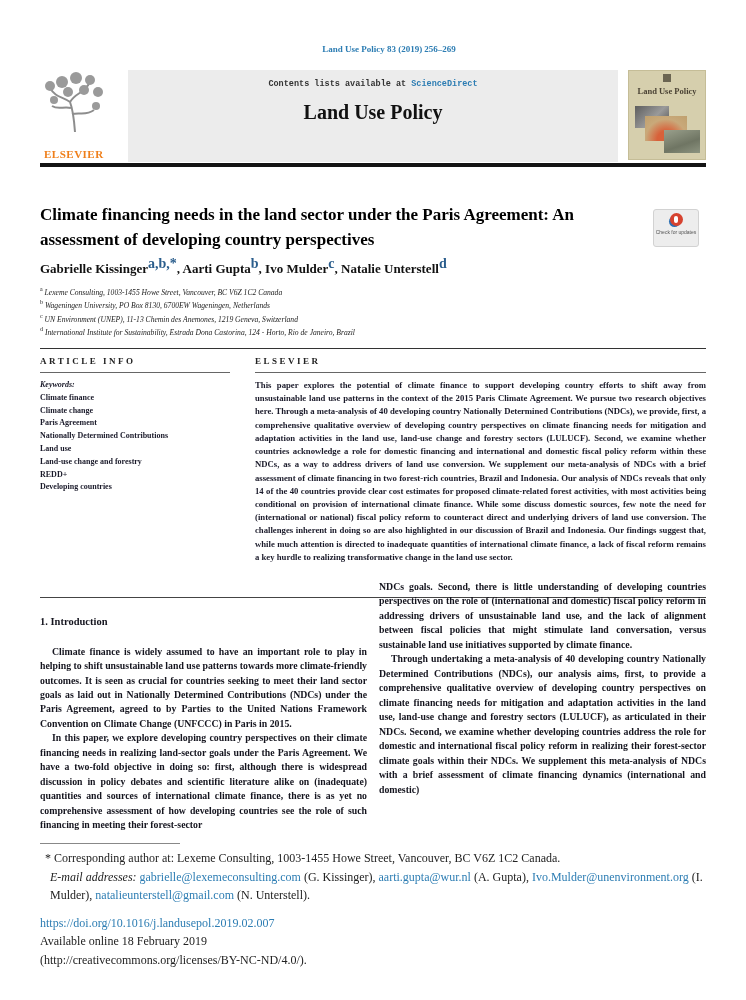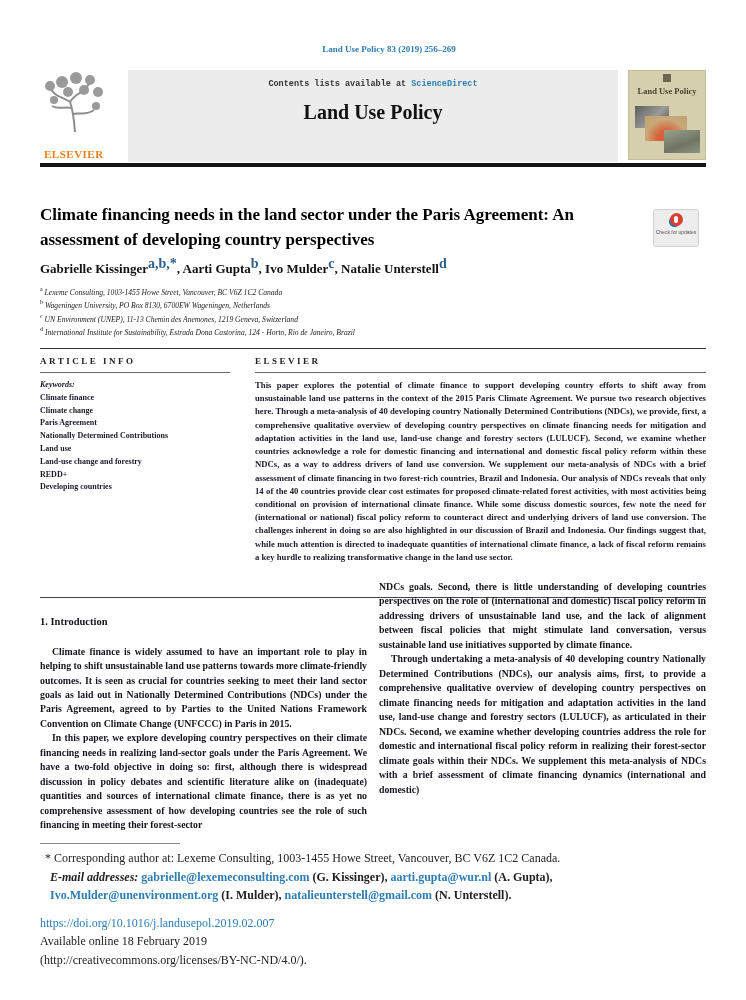--- a/index.html
+++ b/index.html
@@ -61,21 +61,21 @@
   .col-left{position:absolute;top:614px;left:40px;width:327px;}
   .col-right{position:absolute;top:580px;left:379px;width:327px;}
   .intro-head{font-size:10.5px;font-weight:bold;margin:0 0 15px 0;text-align:left;}
   .col p{margin:0;}
   .col p.indent{text-indent:12px;}
   
   .footnote-rule{position:absolute;top:843px;left:40px;width:140px;border-top:1px solid #888;}
   .footnotes{position:absolute;top:849px;left:40px;width:666px;font-size:12px;line-height:1.55;color:#222;}
   .footnotes a{color:#2d7db3;}
   .fn-corr{padding-left:5px;}
-  .fn-emails{padding-left:10px;font-weight:bold;}
+  .fn-emails{padding-left:10px;}
   .fn-emails .lbl{font-style:italic;}
   .fn-doi{margin-top:9px;}
   .fn-doi a{color:#2d7db3;}
 </style>
 </head>
 <body>
 
 <div class="citation">Land Use Policy 83 (2019) 256–269</div>
 
 <div class="banner">

